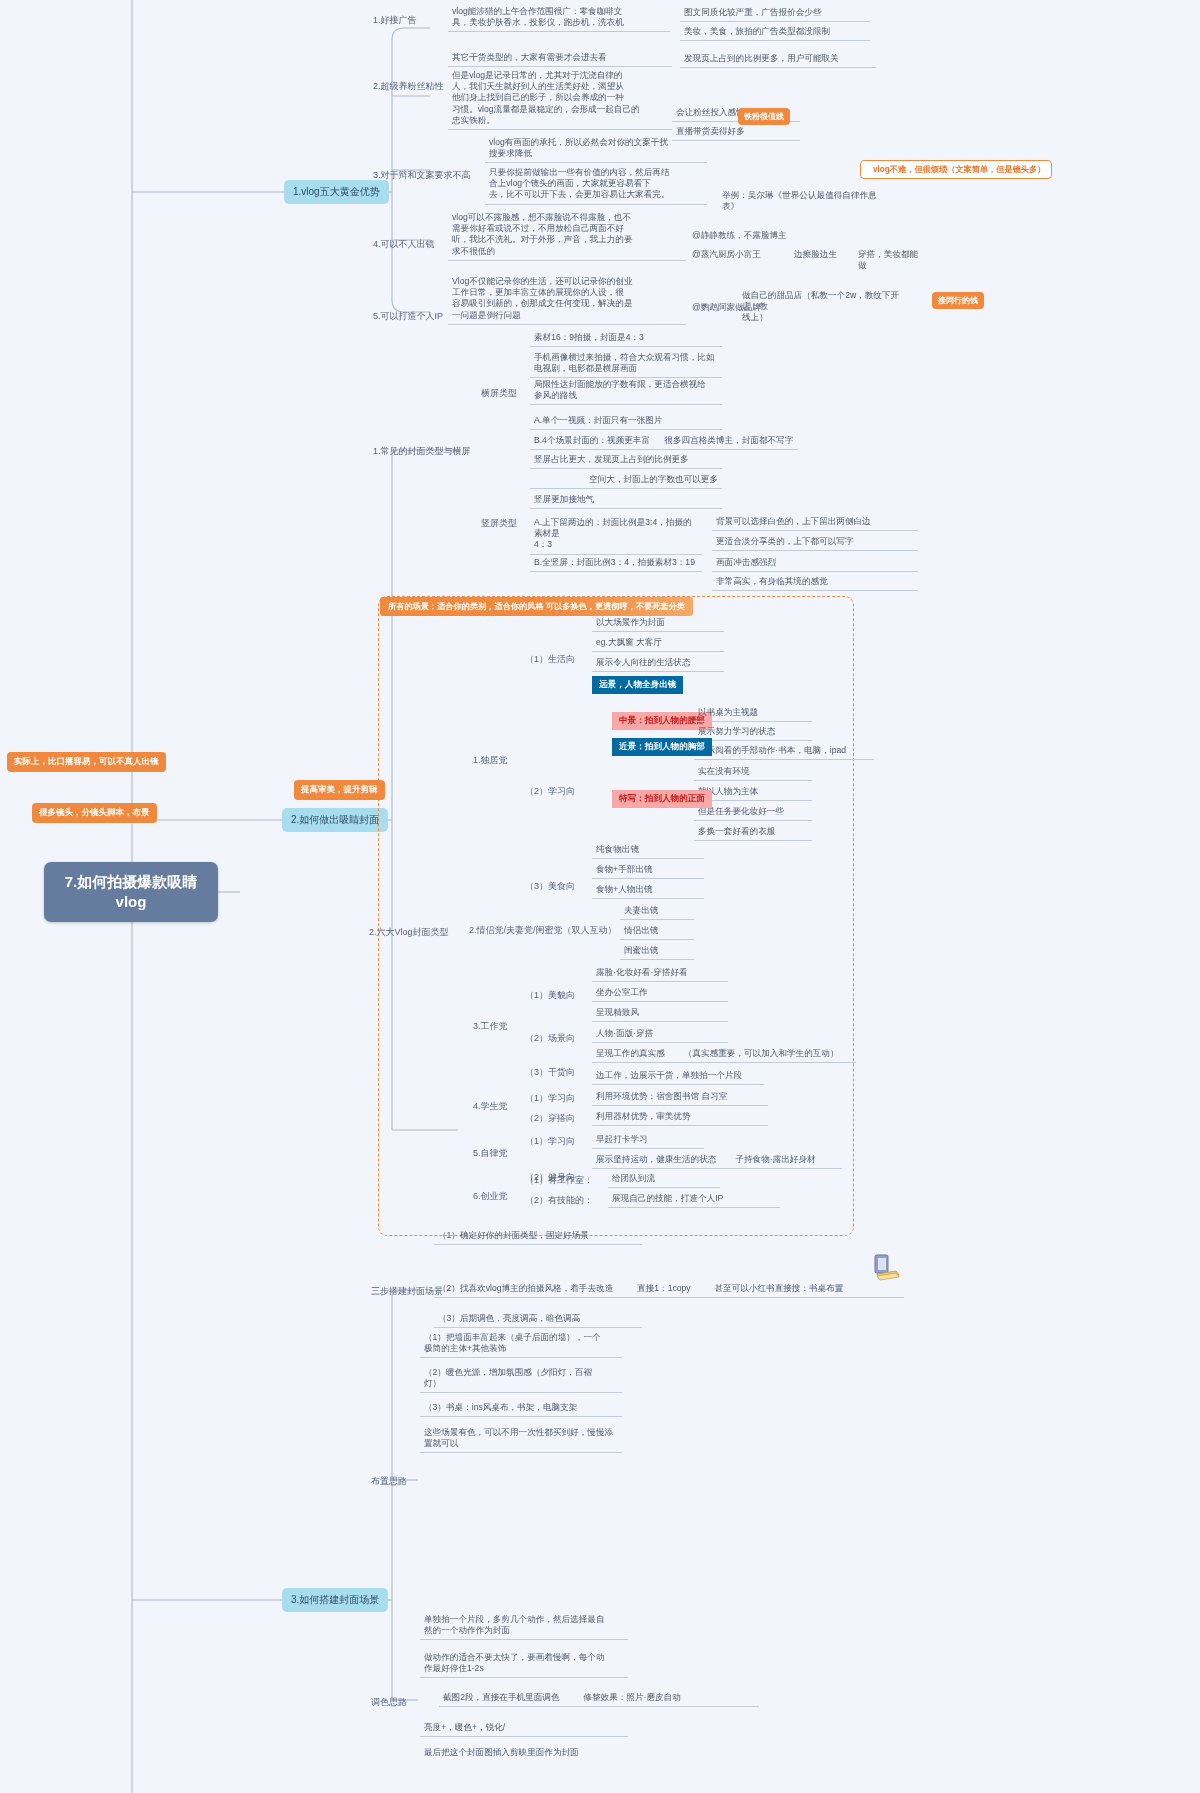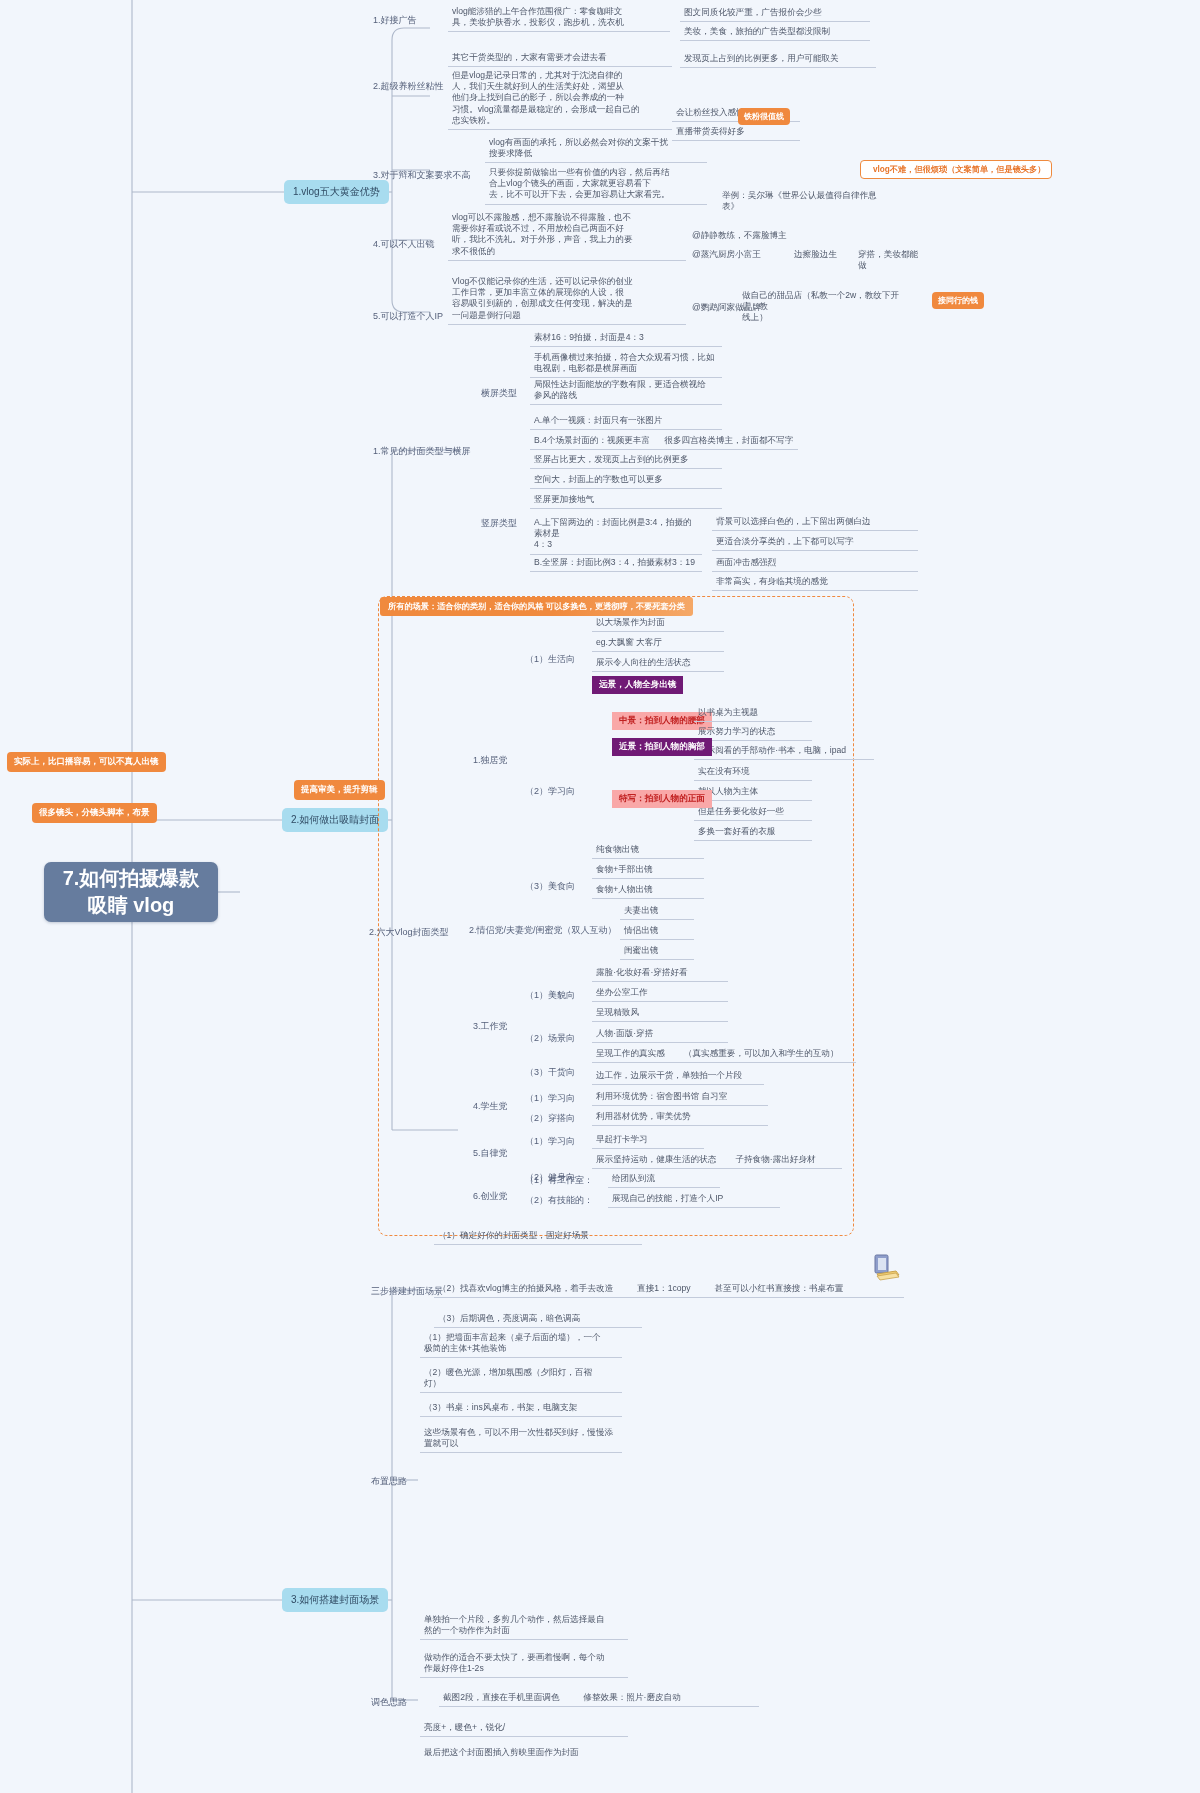--- a/index.html
+++ b/index.html
@@ -28,21 +28,21 @@
     position:absolute; font-size:9px; color:#55607a;
     padding:2px 3px; white-space:nowrap;
   }
 
   
   .root {
     position:absolute;
     background:#667c9e;
     color:#ffffff;
     border-radius:7px;
-    font-size:20px; font-weight:bold;
+    font-size:15px; font-weight:bold;
     display:flex; align-items:center; justify-content:center;
     text-align:center; line-height:1.35;
     box-shadow:0 1px 3px rgba(40,60,90,.25);
     padding:16px 10px;
   }
   
   .pill-blue {
     position:absolute;
     background:#a8dcef;
     color:#2f4a63;
@@ -60,21 +60,21 @@
     border-radius:4px;
     font-size:8.5px;
     padding:4px 7px;
     white-space:nowrap;
     font-weight:bold;
   }
   .pill-orange.small { font-size:8px; padding:3px 6px; }
   
   .hl-red {
     position:absolute;
-    background:#701a75;
+    background:#0369a1;
     color:#ffffff;
     font-size:8.6px;
     padding:3px 7px;
     white-space:nowrap;
     font-weight:bold;
   }
   .hl-red.pale {
     background:#f9a8a8; color:#c02020;
   }
   
@@ -207,21 +207,21 @@
 <div class="tn" style="left:530px; top:330px; width:192px;">素材16：9拍摄，封面是4：3</div>
 <div class="tn" style="left:530px; top:350px; width:192px;">手机画像横过来拍摄，符合大众观看习惯，比如
 电视剧，电影都是横屏画面</div>
 <div class="tn" style="left:530px; top:377px; width:192px;">局限性达封面能放的字数有限，更适合横视给
 参风的路线</div>
 <div class="tn" style="left:530px; top:413px; width:192px;">A.单个一视频：封面只有一张图片</div>
 <div class="tn" style="left:530px; top:433px; width:268px;">B.4个场景封面的：视频更丰富      很多四宫格类博主，封面都不写字</div>
 
 <div class="lbl" style="left:478px; top:515px;">竖屏类型</div>
 <div class="tn" style="left:530px; top:452px; width:192px;">竖屏占比更大，发现页上占到的比例更多</div>
-<div class="tn" style="left:530px; top:472px; width:192px;">空间大，封面上的字数也可以更多</div>
+<div class="tn" style="left:530px; top:472px; width:192px;text-align:right;">空间大，封面上的字数也可以更多</div>
 <div class="tn" style="left:530px; top:492px; width:192px;">竖屏更加接地气</div>
 <div class="tn" style="left:530px; top:515px; width:172px;">A.上下留两边的：封面比例是3:4，拍摄的素材是
 4：3</div>
 <div class="tn" style="left:712px; top:514px; width:206px;">背景可以选择白色的，上下留出两侧白边</div>
 <div class="tn" style="left:712px; top:534px; width:206px;">更适合淡分享类的，上下都可以写字</div>
 <div class="tn" style="left:530px; top:555px; width:172px;">B.全竖屏：封面比例3：4，拍摄素材3：19</div>
 <div class="tn" style="left:712px; top:555px; width:206px;">画面冲击感强烈</div>
 <div class="tn" style="left:712px; top:574px; width:206px;">非常高实，有身临其境的感觉</div>
 
 <div class="dashed-box" style="left:378px; top:596px; width:476px; height:640px;"></div>

